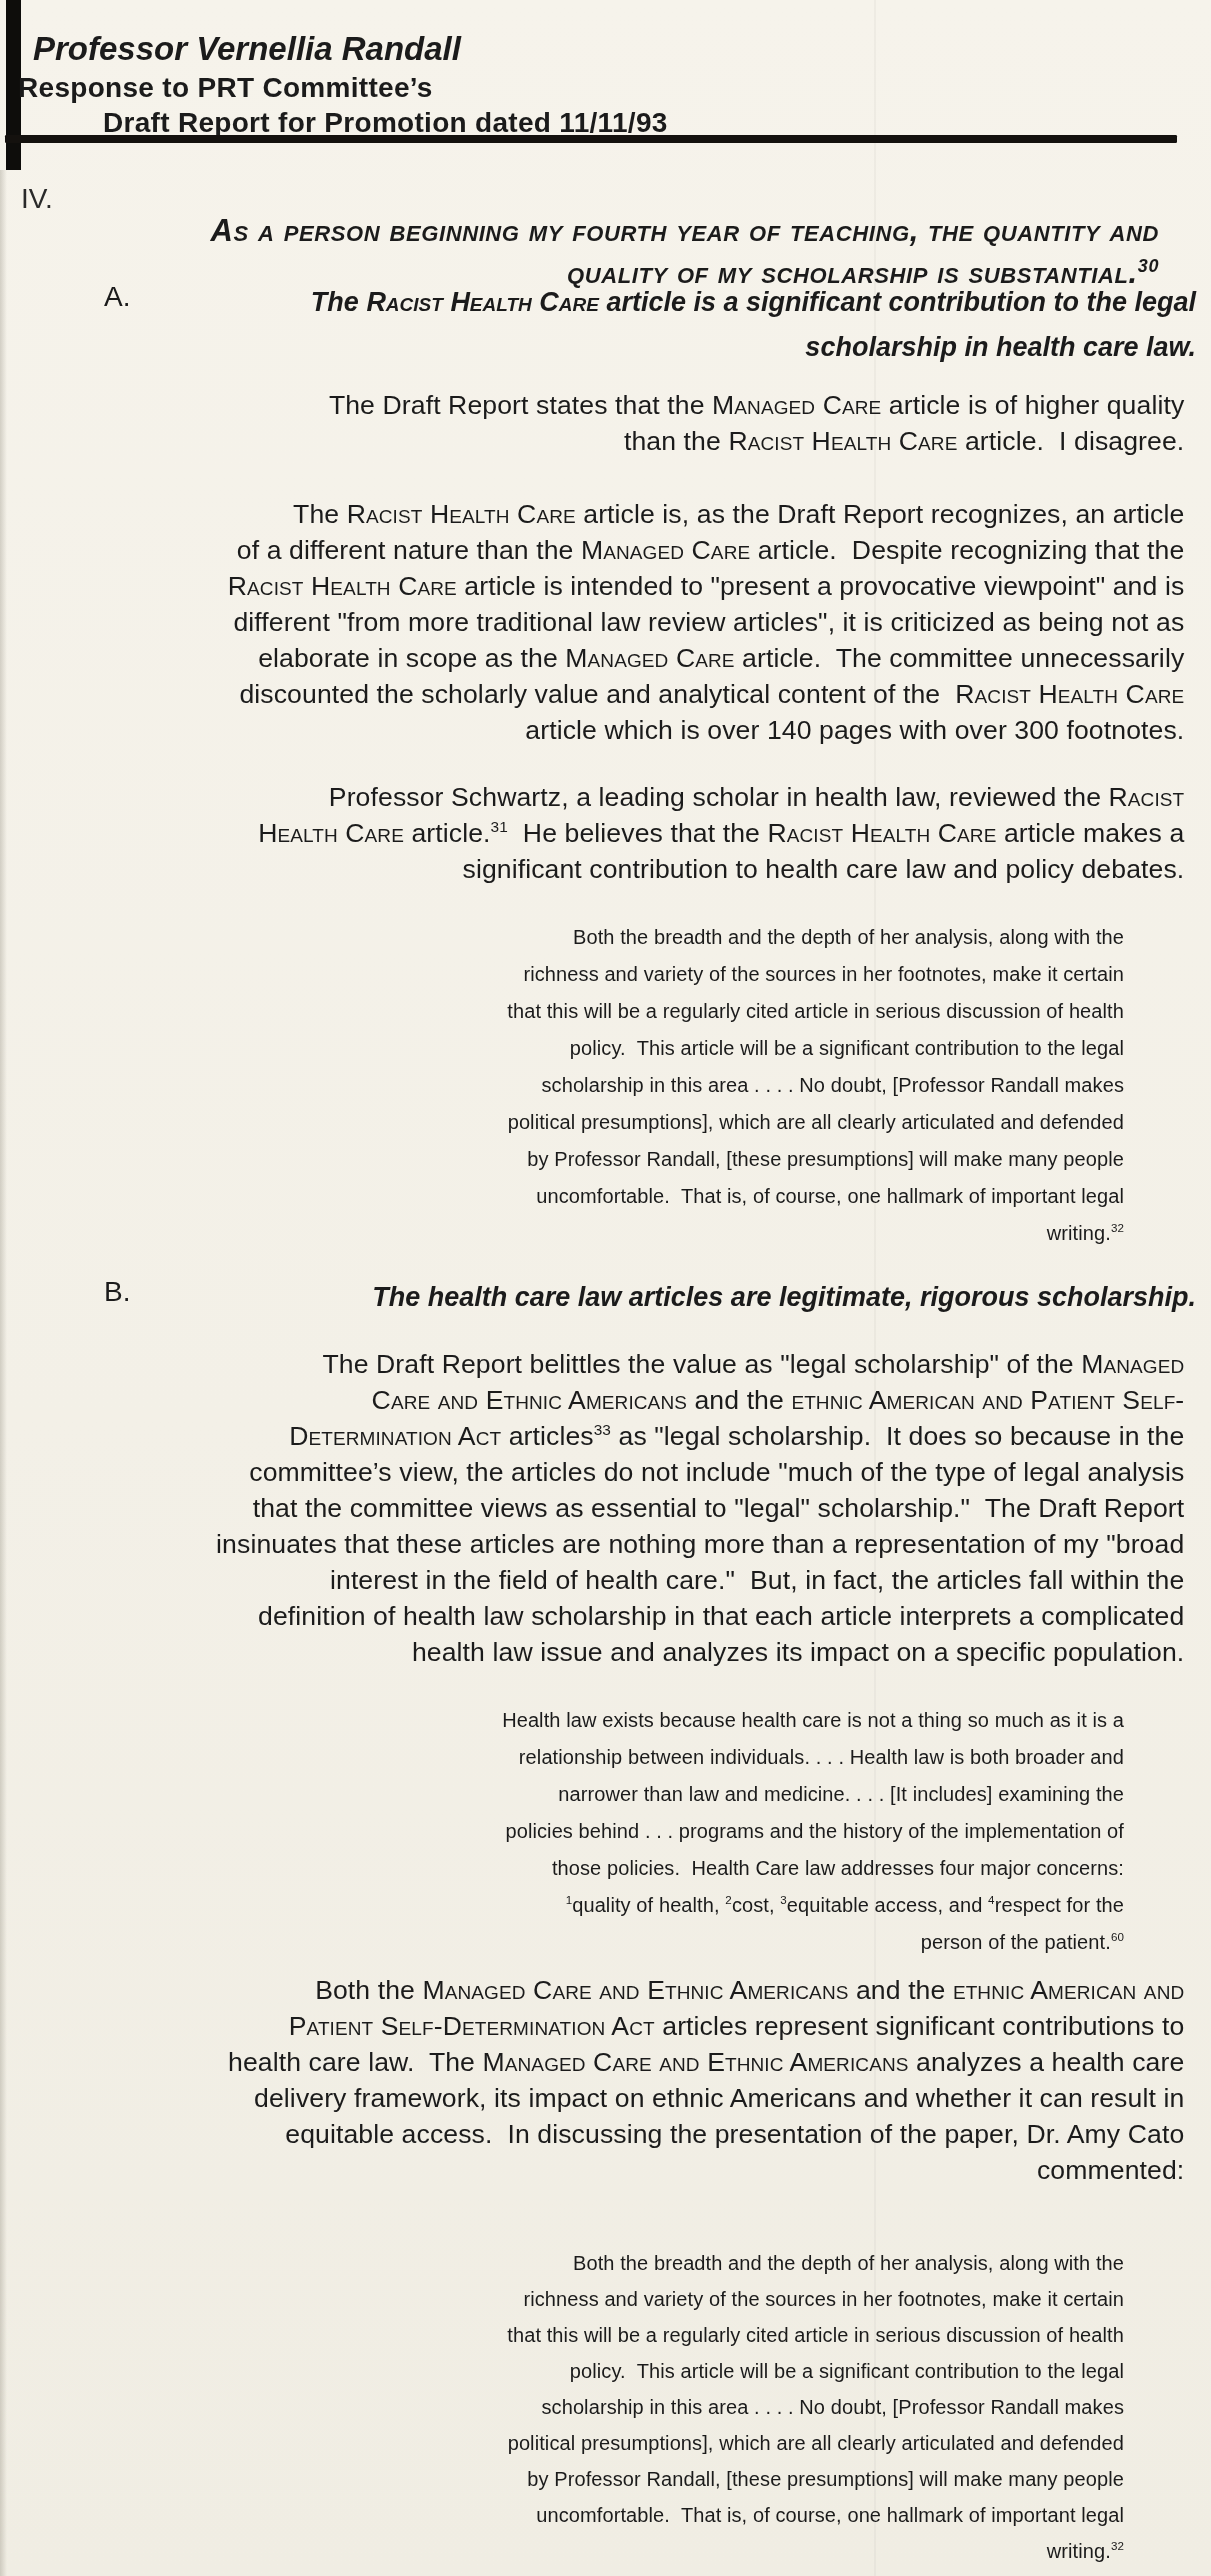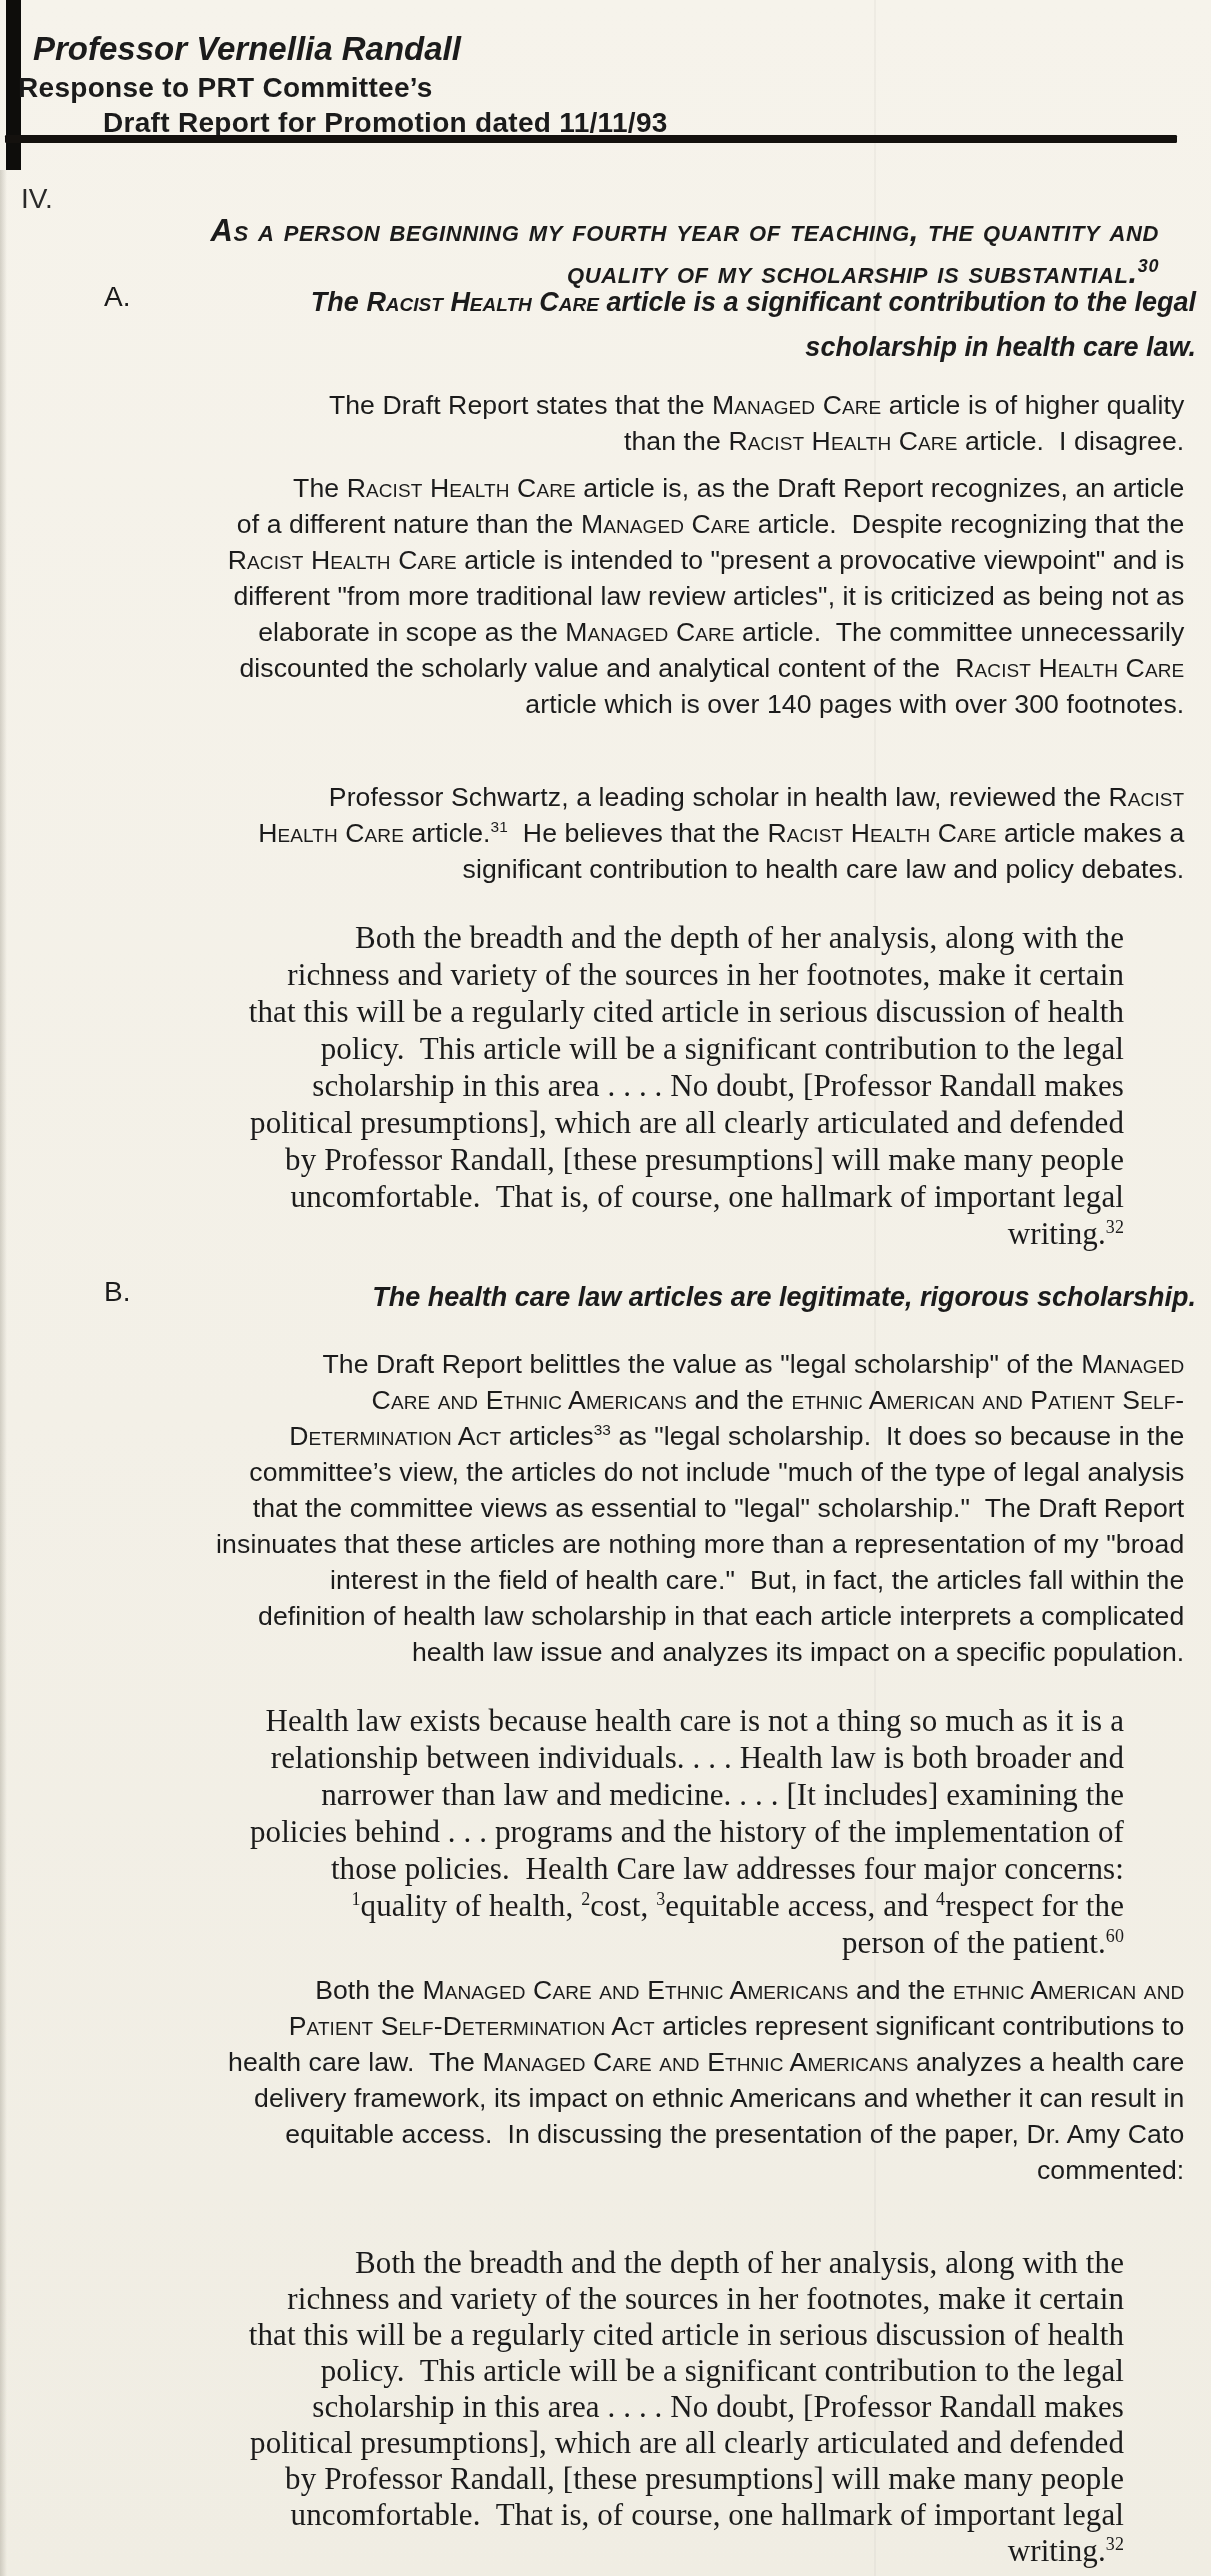--- a/index.html
+++ b/index.html
@@ -25,25 +25,25 @@
   .h-iv-lbl{left:21px;top:183px;color:#2a2a2a;text-align:center;}
   .h-iv{left:115px;top:182px;width:1044px;font-size:31px;line-height:42px;
         font-weight:bold;font-style:italic;font-variant:small-caps;letter-spacing:0.6px;margin-top:28px;}
   .h-a-lbl{left:104px;top:281px;}
   .h-sub{width:996px;font-size:27px;line-height:45px;font-weight:bold;font-style:italic;}
   .h-a{left:200px;top:280px;}
   .h-b-lbl{left:104px;top:1276px;}
   .h-b{left:200px;top:1275px;}
   .body-p{width:1165px;font-size:26.6px;line-height:36px;text-indent:91px;letter-spacing:0.1px;}
   .p1{left:19.3px;top:387px;}
-  .p2{left:19.3px;top:470px;}
+  .p2{left:19.3px;top:496px;}
   .p3{left:19.3px;top:779px;}
   .p4{left:19.3px;top:1346px;}
   .p5{left:19.3px;top:1972px;}
-  .bq{width:1020px;font-size:31px;line-height:37px;letter-spacing:0.1px;left:104px;font-family:Liberation Serif, serif;}
+  .bq{width:1020px;font-size:20px;line-height:37px;letter-spacing:0.1px;left:104px;}
   .q1{top:919px;}
   .q2{top:1702px;}
   .q3{top:2245px;line-height:36px;}
   .sc{font-variant:small-caps;}
   .sup{vertical-align:super;font-size:58%;line-height:0;}
 </style>
 </head>
 <body>
 
 <div class="page">

